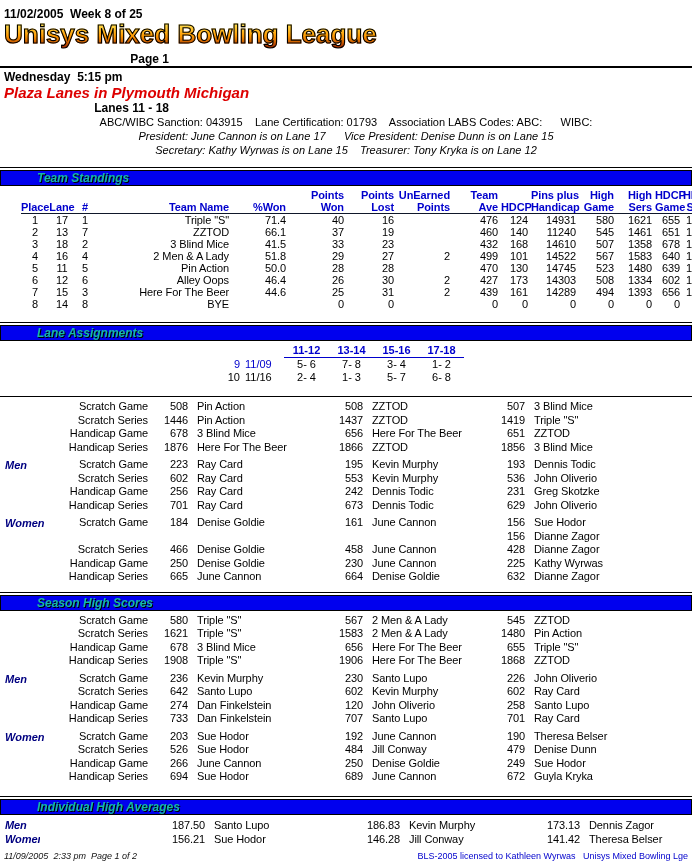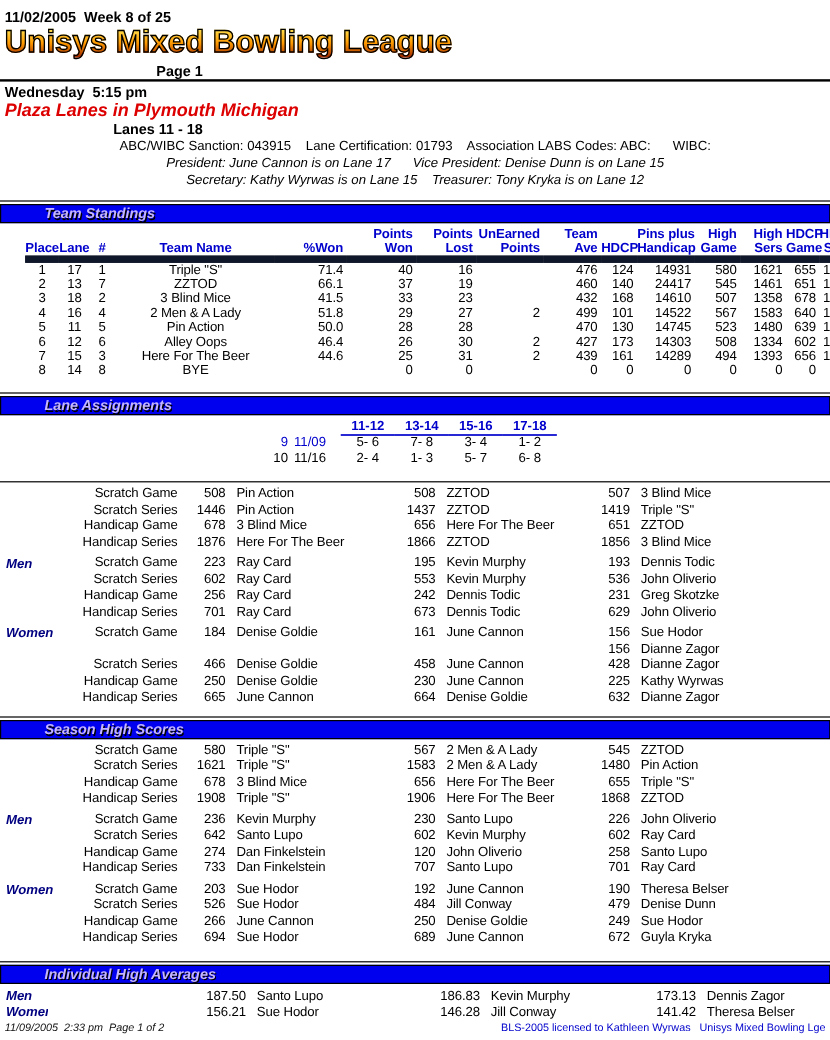--- a/index.html
+++ b/index.html
@@ -17,32 +17,32 @@
   .page-rule{height:2px;background:#000;margin:0;}
   .hdr-row2{display:flex;align-items:flex-start;padding:2px 4px 0 4px;flex-direction:column;}
   .hdr-left2{width:165px;font-size:12px;font-weight:bold;white-space:pre;}
   .hdr-right2{width:165px;font-size:12px;font-weight:bold;text-align:right;}
   .venue{flex:1;text-align:center;font-size:15px;font-weight:bold;font-style:italic;color:#dd0000;}
   .cline{text-align:center;font-size:11px;line-height:14px;white-space:pre;}
   .cline.it{font-style:italic;}
   
   .section-rule{height:1px;background:#000;}
   .bar{margin-top:2px;background:#0000ee;border:1px solid #000;height:14px;line-height:14px;
-       padding-left:36px;color:#c4b5fd;font-size:12px;font-weight:bold;font-style:italic;
+       padding-left:36px;color:#14b8a6;font-size:12px;font-weight:bold;font-style:italic;
        text-shadow:1px 1px 0 #000;}
   
   table{border-collapse:collapse;table-layout:fixed;}
   td{padding:0;white-space:nowrap;overflow:hidden;}
   
   .standings{width:692px;font-size:11px;letter-spacing:-0.1px;margin-top:3px;margin-left:21px;}
   .standings td{line-height:12px;}
   .shead td{color:#0000cc;font-weight:bold;overflow:visible;}
-  .shead tr:nth-child(2) td{border-bottom:6px solid #0f172a;}
+  .shead tr:nth-child(2) td{border-bottom:1px solid #0f172a;}
   .standings td:nth-child(-n+3){text-align:center;}
-  .standings td:nth-child(4){text-align:center;padding-left:2px;}
+  .standings td:nth-child(4){text-align:right;padding-left:2px;}
   .standings td:nth-child(n+5){text-align:right;padding-right:3px;}
   
   .lane-wrap{margin-left:214px;margin-top:3px;}
   .lane{font-size:11px;}
   .lane td{line-height:13px;text-align:center;}
   .lane td:first-child{text-align:right;}
   .lane td:nth-child(2){text-align:left;padding-left:5px;}
   .lhead td{color:#0000cc;font-weight:bold;}
   .lhead td:nth-child(n+3){border-bottom:1px solid #0000cc;}
   .lbody tr:first-child td:nth-child(-n+2){color:#0000cc;}
@@ -165,21 +165,21 @@
           <td>2</td>
           <td>13</td>
           <td>7</td>
           <td>ZZTOD</td>
           <td>66.1</td>
           <td>37</td>
           <td>19</td>
           <td></td>
           <td>460</td>
           <td>140</td>
-          <td>24417</td>
+          <td>11240</td>
           <td>545</td>
           <td>1461</td>
           <td>651</td>
           <td>1868</td>
         </tr>
         <tr>
           <td>3</td>
           <td>18</td>
           <td>2</td>
           <td>3 Blind Mice</td>

